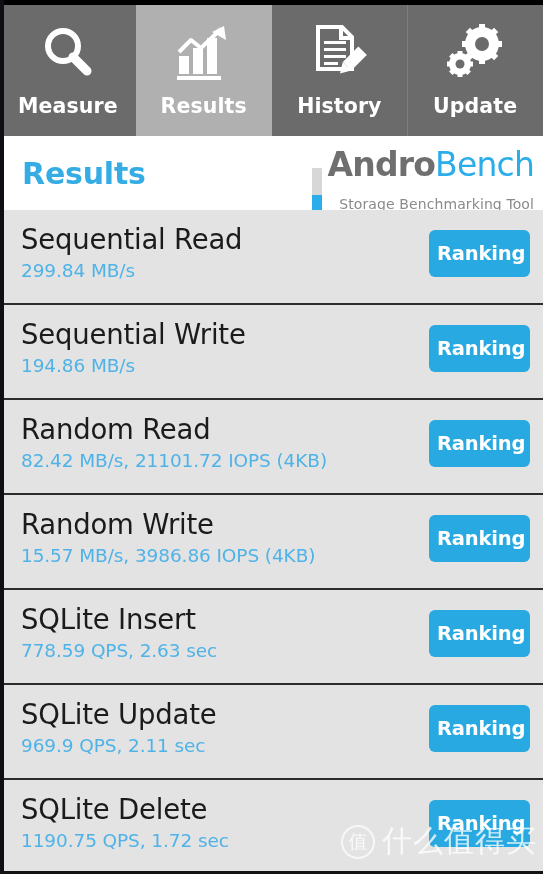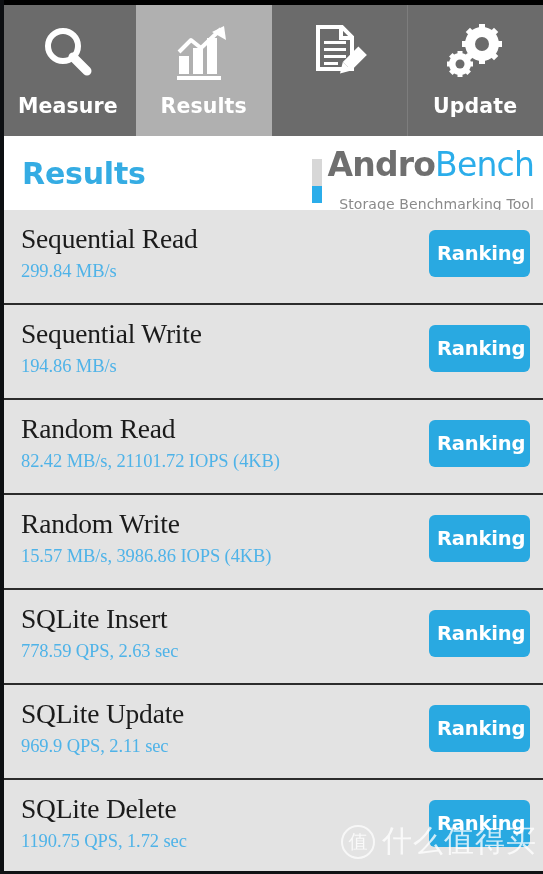--- a/index.html
+++ b/index.html
@@ -118,21 +118,21 @@
     font-size: 30px;
     font-weight: bold;
     color: #35ace3;
     letter-spacing: -0.2px;
   }
   .brand {
     position: absolute;
     right: 9px;
     top: 12px;
     display: flex;
-    align-items: center;
+    align-items: flex-end;
   }
   .brand-bar {
     width: 10px;
     height: 44px;
     margin-right: 5px;
     margin-top: 2px;
     background: linear-gradient(to bottom, #d7d7d7 0%, #d7d7d7 62%, #2badea 62%, #2badea 100%);
   }
   .brand-text { display: flex; flex-direction: column; }
   .brand-name {
@@ -165,21 +165,20 @@
     background: #e3e3e3;
     border-bottom: 2px solid #2c2c2c;
     box-sizing: border-box;
     display: flex;
     align-items: center;
   }
   .row-texts {
     position: absolute;
     left: 21px;
     top: 12px;
-    font-family: Liberation Serif, serif;
   }
   .row-title {
     font-size: 27.5px;
     color: #1b1b1b;
     line-height: 34px;
     letter-spacing: -0.2px;
     white-space: nowrap;
   }
   .row-sub {
     font-size: 18.5px;
@@ -280,20 +279,21 @@
           <rect x="14" y="17" width="22" height="3" fill="#fff"></rect>
           <rect x="14" y="24" width="22" height="3" fill="#fff"></rect>
           <rect x="14" y="31" width="22" height="3" fill="#fff"></rect>
           <rect x="14" y="38" width="14" height="3" fill="#fff"></rect>
           <g transform="rotate(45 42 36)">
             <rect x="37" y="22" width="12" height="22" fill="#fff"></rect>
             <polygon points="37,44 49,44 43,54" fill="#fff"></polygon>
           </g>
         </svg>
       </span>
+      <span class="tab-label">History</span>
     </div>
 
     <div class="tab">
       <span class="tab-icon">
         <svg width="62" height="58" viewBox="0 0 62 58">
           <g fill="#fff">
             <circle cx="38" cy="20" r="17"></circle>
             <g>
               <rect x="35" y="0" width="6" height="40"></rect>
               <rect x="18" y="17" width="40" height="6"></rect>

